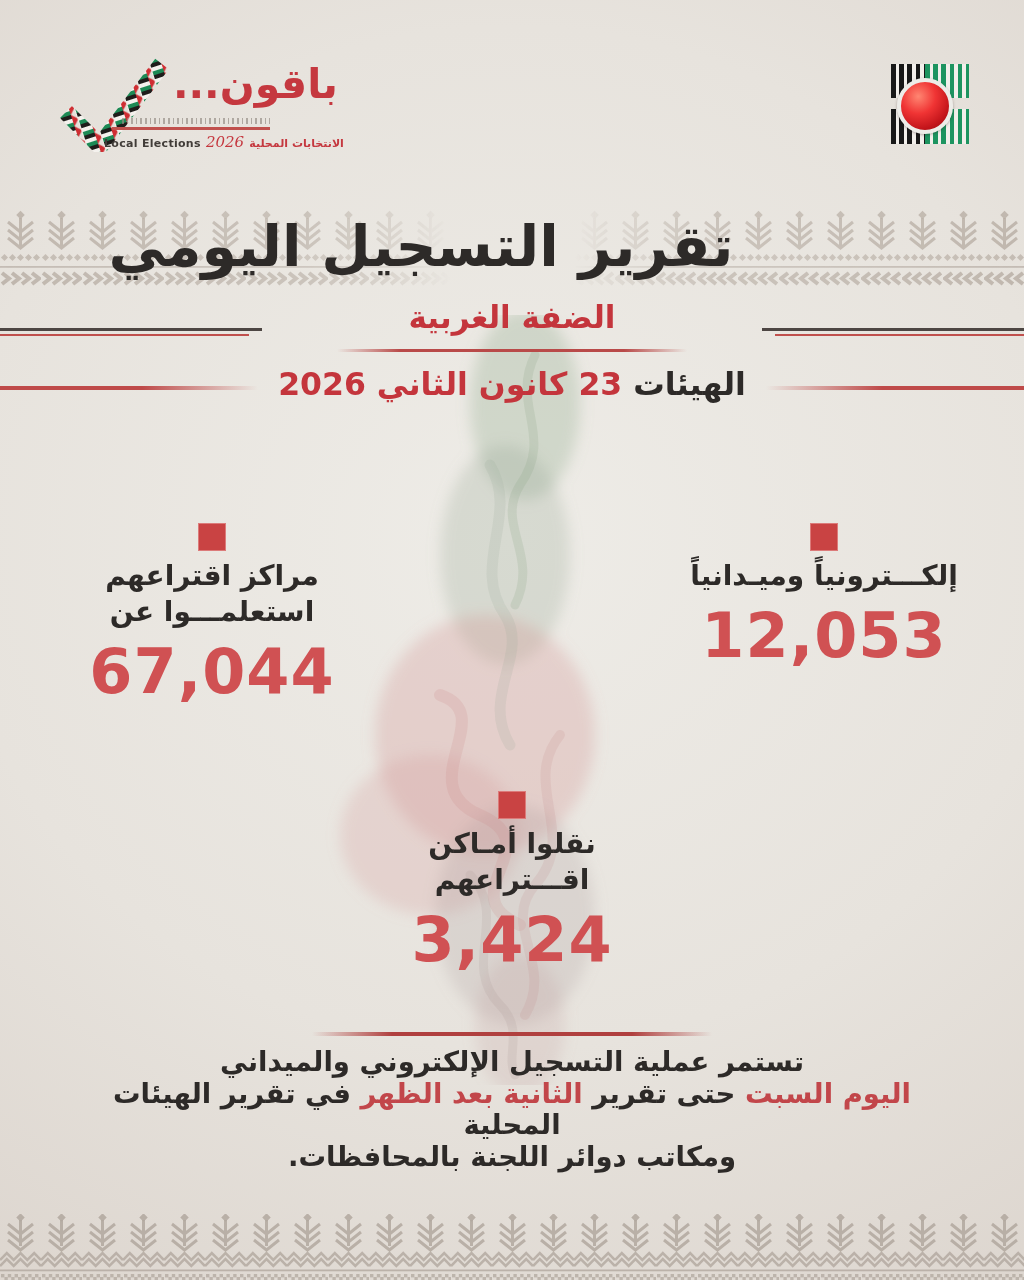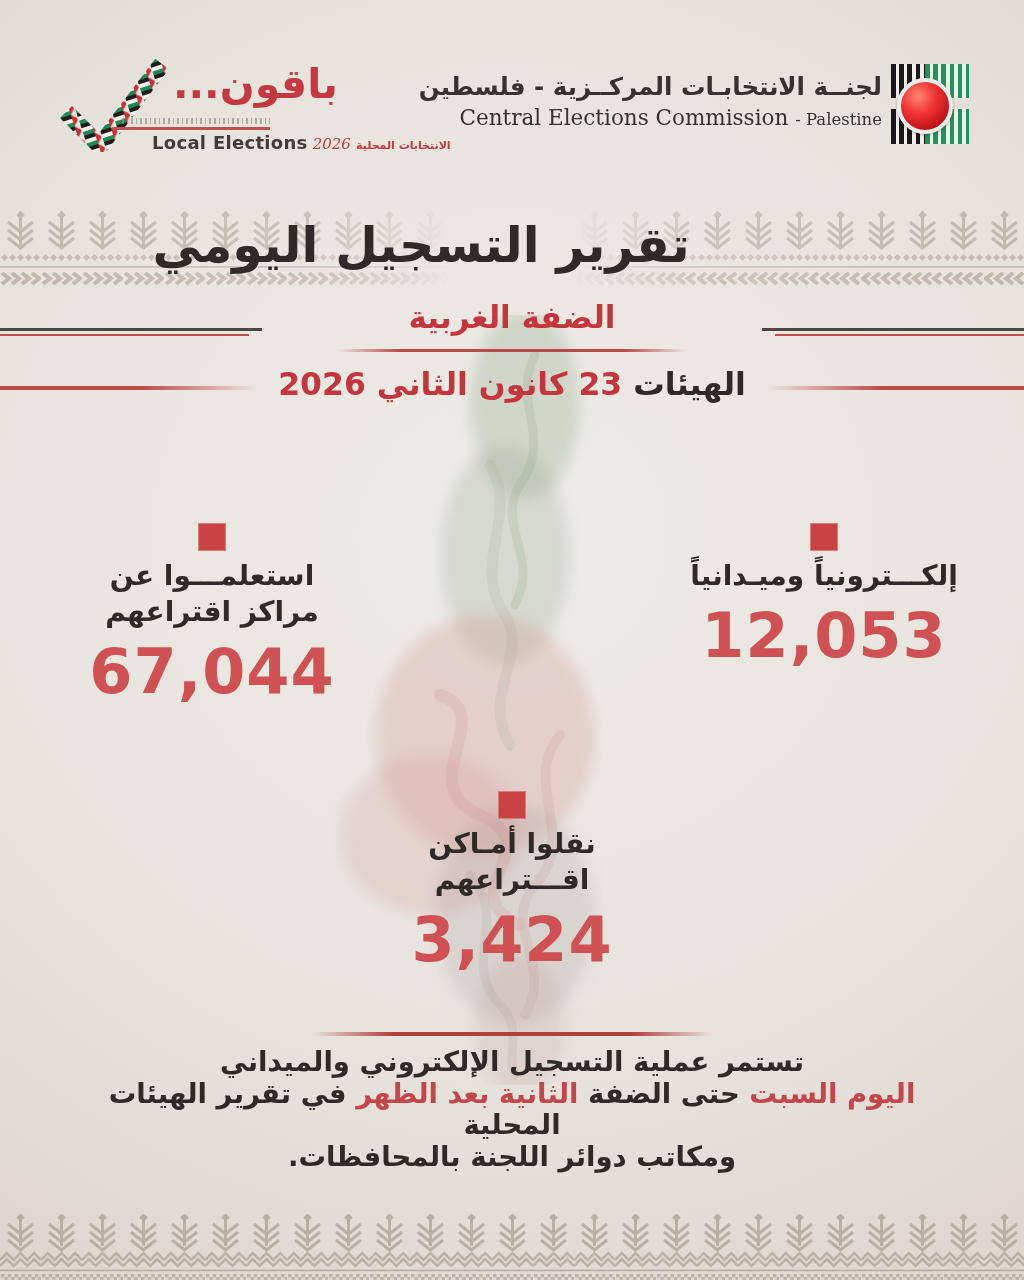--- a/index.html
+++ b/index.html
@@ -11,21 +11,21 @@
   .abs{position:absolute;}
 
   
   .baqoon{left:58px;top:50px;width:290px;height:110px;}
   .baqoon-word{position:absolute;left:80px;top:8px;width:200px;text-align:right;direction:rtl;
     font-size:41px;font-weight:bold;color:#c5383f;line-height:52px;}
   .baqoon-zipper{position:absolute;left:64px;top:68px;width:148px;height:6px;opacity:.8;
     background:repeating-linear-gradient(90deg, rgba(148,140,132,.85) 0 1.6px, rgba(148,140,132,0) 1.6px 4.6px);}
   .baqoon-line{position:absolute;left:54px;top:77px;width:158px;height:2.5px;background:#c0504d;}
   .baqoon-sub{position:absolute;left:46px;top:82px;width:240px;white-space:nowrap;}
-  .baqoon-sub .en{font-size:18px;font-weight:bold;color:#413c38;letter-spacing:.3px;margin-left:48px;}
+  .baqoon-sub .en{font-size:11px;font-weight:bold;color:#413c38;letter-spacing:.3px;}
   .baqoon-sub .year{font-size:15px;font-style:italic;color:#c5383f;font-family:"DejaVu Serif",serif;}
   .baqoon-sub .ar{font-size:11px;color:#c5383f;font-weight:bold;}
 
   
   .cec-text{left:400px;top:72px;width:482px;text-align:right;color:#37322e;}
   .cec-ar{font-size:24.5px;font-weight:bold;direction:rtl;white-space:nowrap;}
   .cec-en{font-family:"DejaVu Serif",serif;font-size:21.5px;margin-top:4px;white-space:nowrap;}
   .cec-en .suffix{font-size:16.5px;}
   .cec-logo{left:891px;top:64px;width:78px;height:80px;}
   .cec-row{position:absolute;left:0;width:78px;display:flex;}
@@ -36,21 +36,21 @@
   .cec-ball{position:absolute;left:6px;top:14px;width:48px;height:48px;border-radius:50%;
     border:4px solid #edece8;box-shadow:0 1px 3px rgba(40,20,20,.35);
     background:radial-gradient(circle at 36% 30%, #ff8672 0%, #f03434 38%, #c2141a 72%, #8f0d11 96%);}
 
   
   .band-top{left:0;top:210px;}
   .band-bottom{left:0;top:1214px;}
 
   
   .main-title{left:0;top:203px;width:842px;text-align:center;direction:rtl;
-    font-size:49px;font-weight:bold;color:#2d2a28;line-height:86px;letter-spacing:-1px;}
+    font-size:57px;font-weight:bold;color:#2d2a28;line-height:86px;letter-spacing:-1px;}
   .region-title{left:0;top:297px;width:1024px;text-align:center;direction:rtl;
     font-size:31px;font-weight:bold;color:#c4353c;line-height:40px;}
   .ln{height:3px;}
   .ln-dark{background:#4d4643;}
   .ln-red{background:#c0504d;height:2.5px;}
   .ln-dl{top:328px;left:0;width:262px;}
   .ln-dr{top:328px;left:762px;width:262px;}
   .ln-rl{top:333.5px;left:0;width:249px;}
   .ln-rr{top:333.5px;left:775px;width:249px;}
   .ln-center1{top:349px;left:337px;width:350px;height:3px;
@@ -168,27 +168,20 @@
     <div class="baqoon-word">باقون...</div>
     <div class="baqoon-zipper"></div>
     <div class="baqoon-line"></div>
     <div class="baqoon-sub">
       <span class="en">Local Elections</span>
       <span class="year">2026</span>
       <span class="ar">الانتخابات المحلية</span>
     </div>
   </div>
 
-  <div class="abs cec-text">
-    <div class="cec-ar">لجنــة الانتخابـات المركــزية - فلسطين</div>
-    <div class="cec-en">
-      <span>Central Elections Commission</span>
-      <span class="suffix">- Palestine</span>
-    </div>
-  </div>
   <div class="abs cec-logo">
     <div class="cec-row r1">
         <span class="cec-black"></span>
         <span class="cec-green"></span>
       </div>
     <div class="cec-row r2">
         <span class="cec-black"></span>
         <span class="cec-green"></span>
       </div>
     <div class="cec-ball"></div>
@@ -234,38 +227,38 @@
   <div class="abs ln-dater"></div>
 
   <div class="stat stat-new">
     <div class="bullet"></div>
     <div class="stat-label">إلكـــترونياً وميـدانياً</div>
     <div class="stat-value">12,053</div>
   </div>
 
   <div class="stat stat-inq">
     <div class="bullet"></div>
+    <div class="stat-label">مراكز اقتراعهم</div>
     <div class="stat-label">استعلمـــوا عن</div>
-    <div class="stat-label">مراكز اقتراعهم</div>
     <div class="stat-value">67,044</div>
   </div>
 
   <div class="stat stat-mov">
     <div class="bullet"></div>
     <div class="stat-label">نقلوا أمـاكن</div>
     <div class="stat-label">اقـــتراعهم</div>
     <div class="stat-value">3,424</div>
   </div>
 
   <div class="abs ln-center2"></div>
   <div class="abs footer">
     <div>تستمر عملية التسجيل الإلكتروني والميداني</div>
     <div>
       <span class="red">اليوم السبت</span>
-      <span>حتى الضفة</span>
+      <span>حتى تقرير</span>
       <span class="red">الثانية بعد الظهر</span>
       <span>في تقرير الهيئات المحلية</span>
     </div>
     <div>ومكاتب دوائر اللجنة بالمحافظات.</div>
   </div>
 
   <svg class="abs band-bottom" width="1024" height="66" aria-hidden="true">
     <defs>
       <pattern id="ptB" width="41" height="66" patternUnits="userSpaceOnUse">
         <g stroke="#b2a89f" stroke-width="3" fill="none" opacity="0.85">

